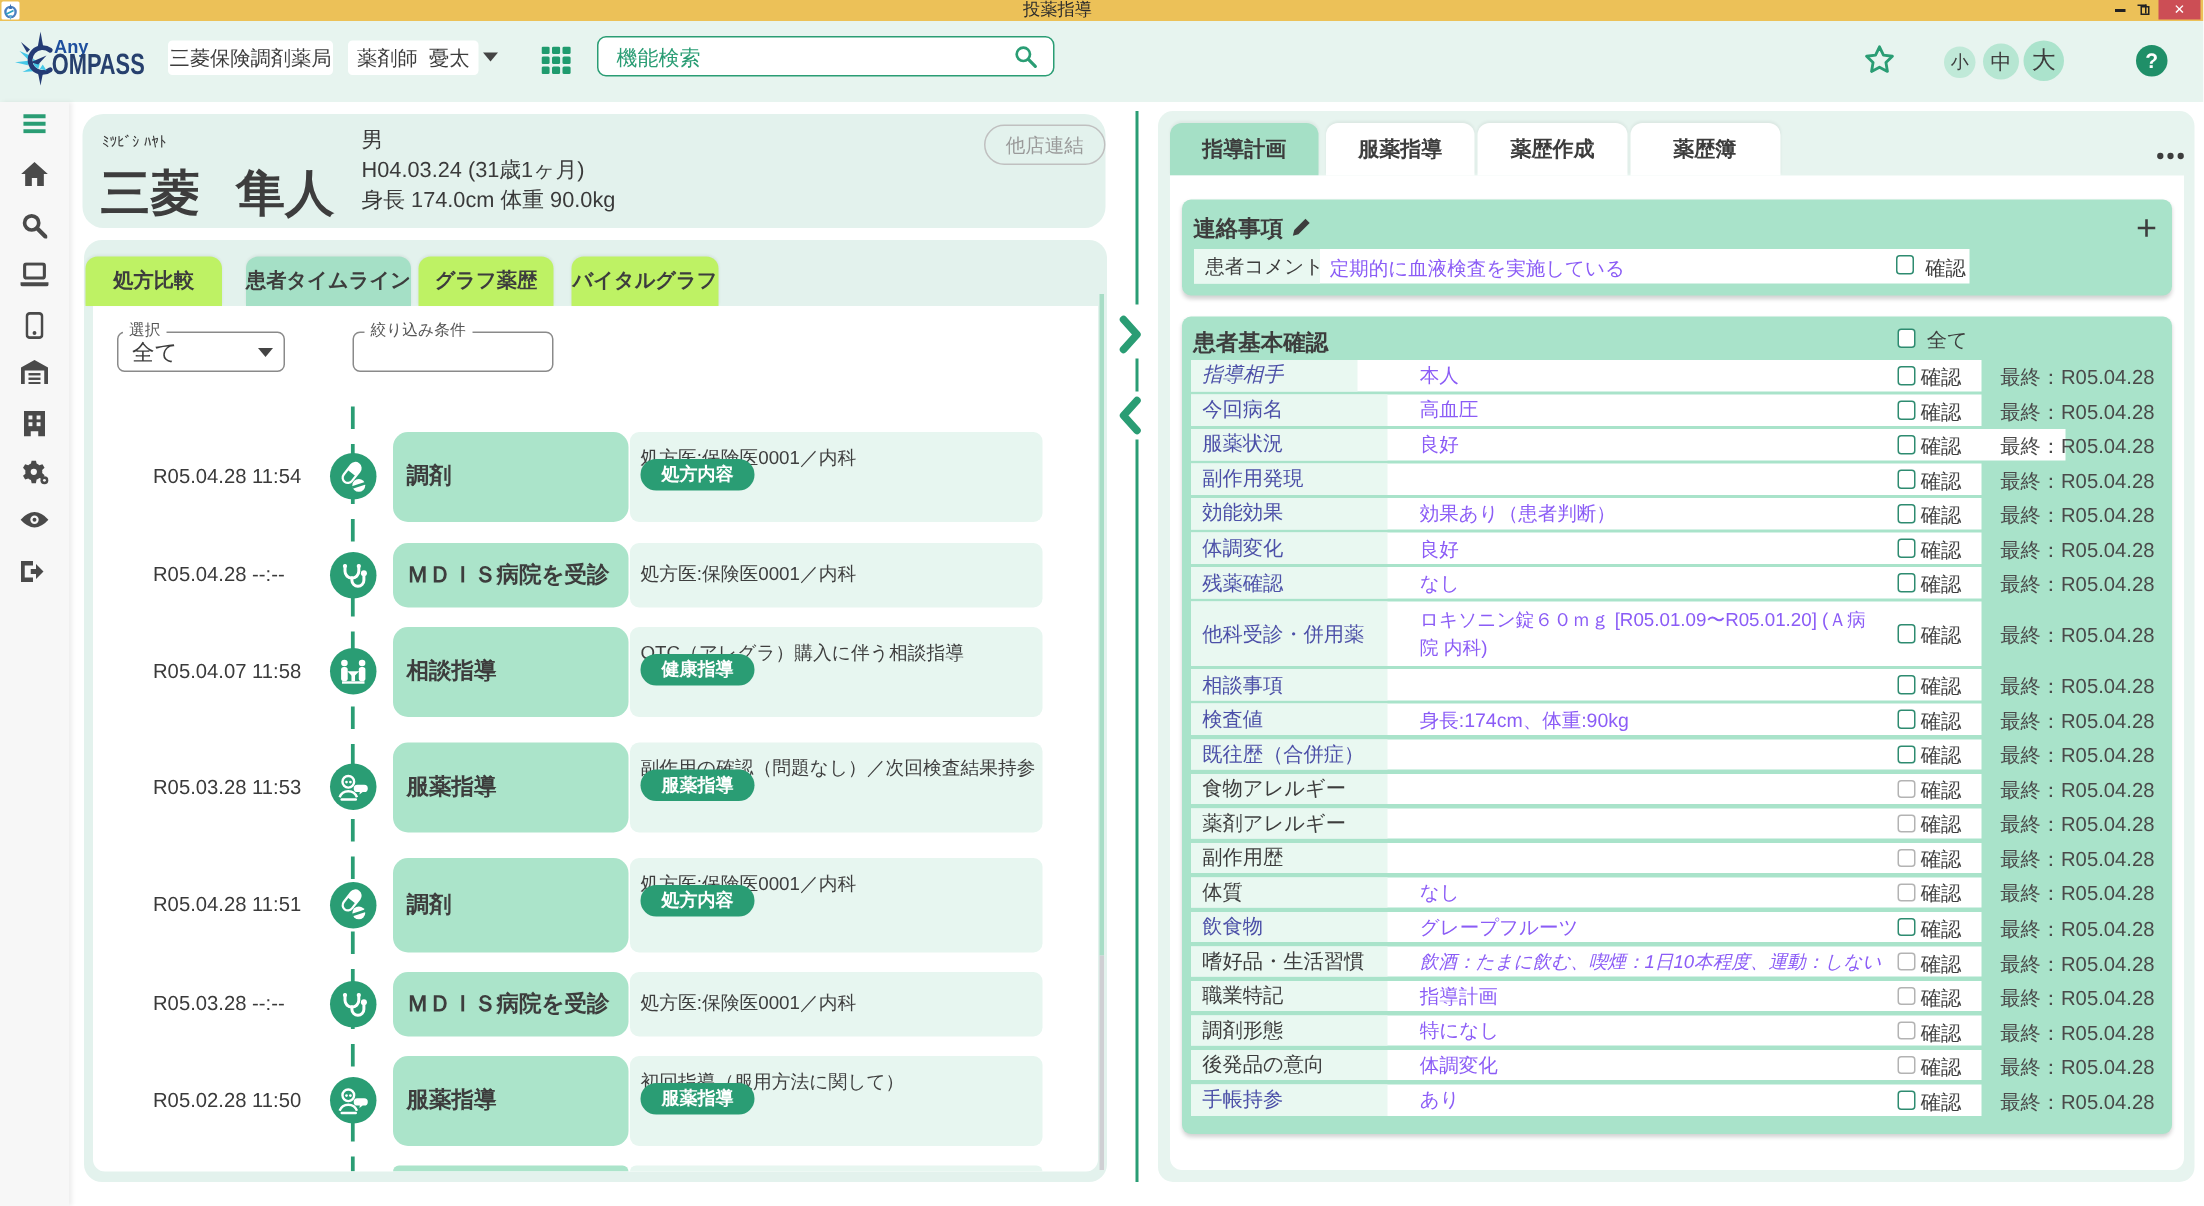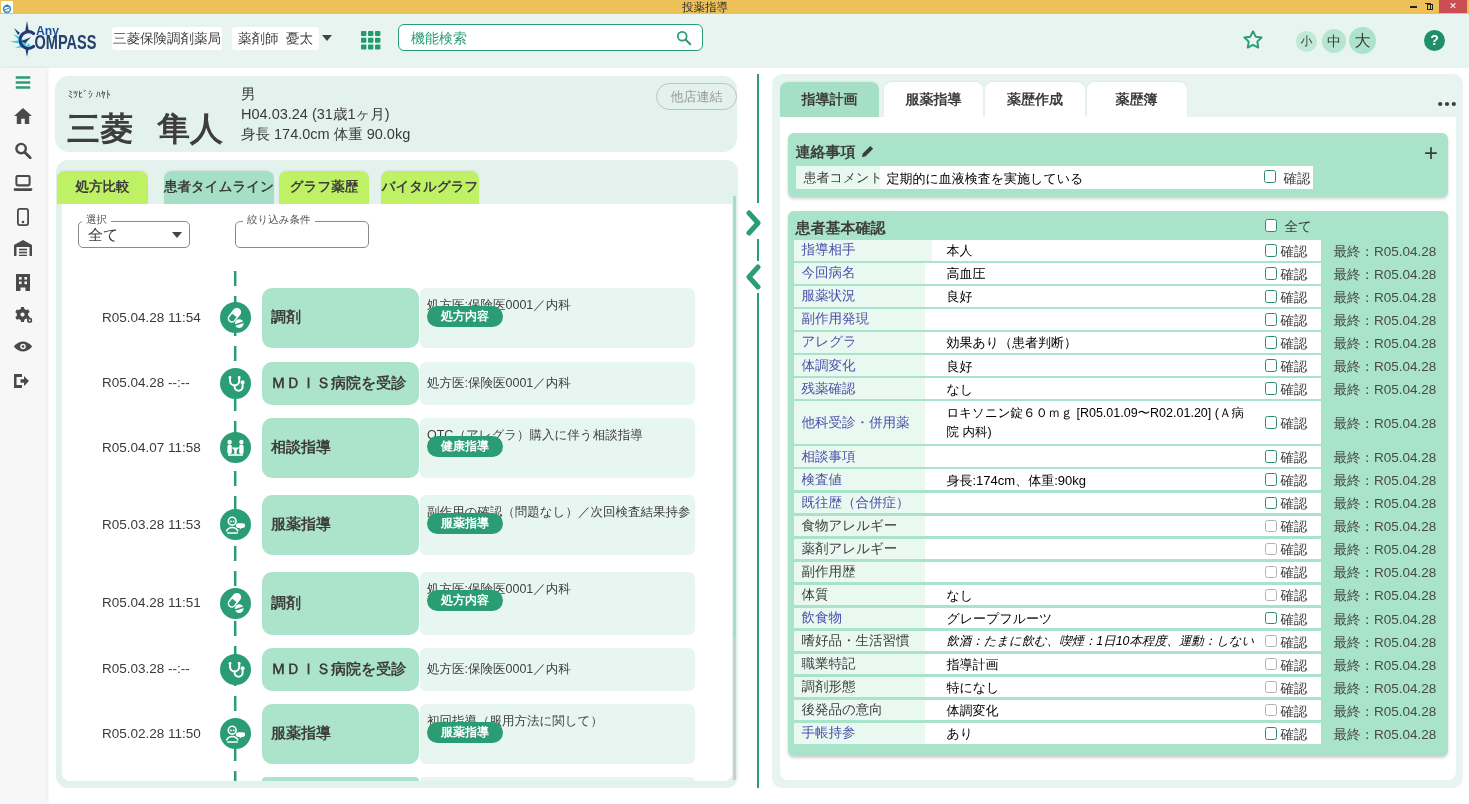--- a/index.html
+++ b/index.html
@@ -48,21 +48,21 @@
 
 
 #rcard { position:absolute; left:772px; top:74px; width:691px; height:714px; background:#e7f4ef; border-radius:10px; }
 #rwhite { position:absolute; left:7.5px; top:43px; width:676px; height:663px; background:#fff; border-radius:0 0 8px 8px; }
 .rtab { position:absolute; top:8px; height:35px; width:99px; background:#fff; border-radius:8px 8px 0 0; font-size:14px; font-weight:bold; display:flex; align-items:center; justify-content:center; box-shadow:0 -1px 2px rgba(0,0,0,0.05); }
 .rtab.act { background:#a5e0c6; }
 .gsec { position:absolute; left:8px; width:660.5px; background:#a9e3ca; border-radius:6px; box-shadow:0 2px 3px rgba(0,0,0,0.18); }
 .gsec h3 { position:absolute; font-size:15px; font-weight:bold; color:#3d3d3d; }
 .grow { position:absolute; background:#fff; }
 .grow .lab { position:absolute; left:0; top:0; bottom:0; background:#e9f8f1; font-size:13.5px; white-space:nowrap; display:flex; align-items:center; padding-left:8px; }
-.grow .val { position:absolute; font-size:13px; color:#000000; white-space:nowrap; }
+.grow .val { position:absolute; font-size:13px; color:#8b5cf6; white-space:nowrap; }
 .cbx { position:absolute; width:12.5px; height:12.5px; box-sizing:border-box; border:1.6px solid #2e8b70; border-radius:2.5px; background:#fff; }
 .cbx.g { border-color:#b3b3b3; }
 .ckl { position:absolute; font-size:13.5px; color:#3d3d3d; }
 .last { position:absolute; font-size:13.5px; color:#4a4a4a; white-space:nowrap; }
 .blue { color:#4c50a8; }
 </style>
 </head>
 <body>
 
 <div id="titlebar">
@@ -388,49 +388,49 @@
     <div class="val" style="left:91px;top:4px;">定期的に血液検査を実施している</div>
     <div class="cbx" style="left:468px;top:4px;"></div>
     <div class="ckl" style="left:488px;top:4px;">確認</div>
   </div>
 </div>
       <div class="gsec" id="sec2" style="top:94px;height:544.5500000000001px;">
   <h3 style="left:8px;top:8px;">患者基本確認</h3>
   <div class="cbx" style="left:477px;top:8px;"></div>
   <div class="ckl" style="left:497px;top:7px;">全て</div>
   <div class="grow" style="left:6px;top:29px;width:527px;height:20.5px;">
-    <div class="lab blue" style="width:138px;">指導相手</div>
+    <div class="lab blue" style="width:111px;font-style:italic;">指導相手</div>
     <div class="val" style="left:153px;top:50%;transform:translateY(-50%);width:360px;line-height:19px;">本人</div>
     <div class="cbx " style="left:471px;top:4.05px;"></div>
     <div class="ckl" style="left:487px;top:2.75px;">確認</div>
   </div>
   <div class="last" style="left:546px;top:31.75px;">最終：R05.04.28</div>
         <div class="grow" style="left:6px;top:52.05px;width:527px;height:20.5px;">
     <div class="lab blue" style="width:131px;">今回病名</div>
     <div class="val" style="left:153px;top:50%;transform:translateY(-50%);width:360px;line-height:19px;">高血圧</div>
     <div class="cbx " style="left:471px;top:4.05px;"></div>
     <div class="ckl" style="left:487px;top:2.75px;">確認</div>
   </div>
   <div class="last" style="left:546px;top:54.8px;">最終：R05.04.28</div>
-        <div class="grow" style="left:6px;top:75.1px;width:527px;height:20.5px;">
+        <div class="grow" style="left:6px;top:75.1px;width:583px;height:20.5px;">
     <div class="lab blue" style="width:131px;">服薬状況</div>
     <div class="val" style="left:153px;top:50%;transform:translateY(-50%);width:360px;line-height:19px;">良好</div>
     <div class="cbx " style="left:471px;top:4.05px;"></div>
     <div class="ckl" style="left:487px;top:2.75px;">確認</div>
   </div>
   <div class="last" style="left:546px;top:77.85px;">最終：R05.04.28</div>
         <div class="grow" style="left:6px;top:98.14999999999999px;width:527px;height:20.5px;">
     <div class="lab blue" style="width:131px;">副作用発現</div>
     <div class="val" style="left:153px;top:50%;transform:translateY(-50%);width:360px;line-height:19px;"></div>
     <div class="cbx " style="left:471px;top:4.05px;"></div>
     <div class="ckl" style="left:487px;top:2.75px;">確認</div>
   </div>
   <div class="last" style="left:546px;top:100.89999999999999px;">最終：R05.04.28</div>
         <div class="grow" style="left:6px;top:121.19999999999999px;width:527px;height:20.5px;">
-    <div class="lab blue" style="width:131px;">アレグラ</div>
+    <div class="lab blue" style="width:131px;">効能効果</div>
     <div class="val" style="left:153px;top:50%;transform:translateY(-50%);width:360px;line-height:19px;">効果あり（患者判断）</div>
     <div class="cbx " style="left:471px;top:4.05px;"></div>
     <div class="ckl" style="left:487px;top:2.75px;">確認</div>
   </div>
   <div class="last" style="left:546px;top:123.94999999999999px;">最終：R05.04.28</div>
         <div class="grow" style="left:6px;top:144.25px;width:527px;height:20.5px;">
     <div class="lab blue" style="width:131px;">体調変化</div>
     <div class="val" style="left:153px;top:50%;transform:translateY(-50%);width:360px;line-height:19px;">良好</div>
     <div class="cbx " style="left:471px;top:4.05px;"></div>
     <div class="ckl" style="left:487px;top:2.75px;">確認</div>
@@ -438,21 +438,21 @@
   <div class="last" style="left:546px;top:147px;">最終：R05.04.28</div>
         <div class="grow" style="left:6px;top:167.3px;width:527px;height:20.5px;">
     <div class="lab blue" style="width:131px;">残薬確認</div>
     <div class="val" style="left:153px;top:50%;transform:translateY(-50%);width:360px;line-height:19px;">なし</div>
     <div class="cbx " style="left:471px;top:4.05px;"></div>
     <div class="ckl" style="left:487px;top:2.75px;">確認</div>
   </div>
   <div class="last" style="left:546px;top:170.05px;">最終：R05.04.28</div>
         <div class="grow" style="left:6px;top:190.35000000000002px;width:527px;height:42.5px;">
     <div class="lab blue" style="width:131px;">他科受診・併用薬</div>
-    <div class="val" style="left:153px;top:50%;transform:translateY(-50%);width:360px;line-height:19px;"><span style="white-space:normal;display:inline-block;width:306px;font-size:12.5px;">ロキソニン錠６０ｍｇ [R05.01.09〜R02.01.20] (Ａ病院 内科)</span></div>
+    <div class="val" style="left:153px;top:50%;transform:translateY(-50%);width:360px;line-height:19px;"><span style="white-space:normal;display:inline-block;width:306px;font-size:12.5px;">ロキソニン錠６０ｍｇ [R05.01.09〜R05.01.20] (Ａ病院 内科)</span></div>
     <div class="cbx " style="left:471px;top:15.05px;"></div>
     <div class="ckl" style="left:487px;top:13.75px;">確認</div>
   </div>
   <div class="last" style="left:546px;top:204.10000000000002px;">最終：R05.04.28</div>
         <div class="grow" style="left:6px;top:235.40000000000003px;width:527px;height:20.5px;">
     <div class="lab blue" style="width:131px;">相談事項</div>
     <div class="val" style="left:153px;top:50%;transform:translateY(-50%);width:360px;line-height:19px;"></div>
     <div class="cbx " style="left:471px;top:4.05px;"></div>
     <div class="ckl" style="left:487px;top:2.75px;">確認</div>
   </div>

